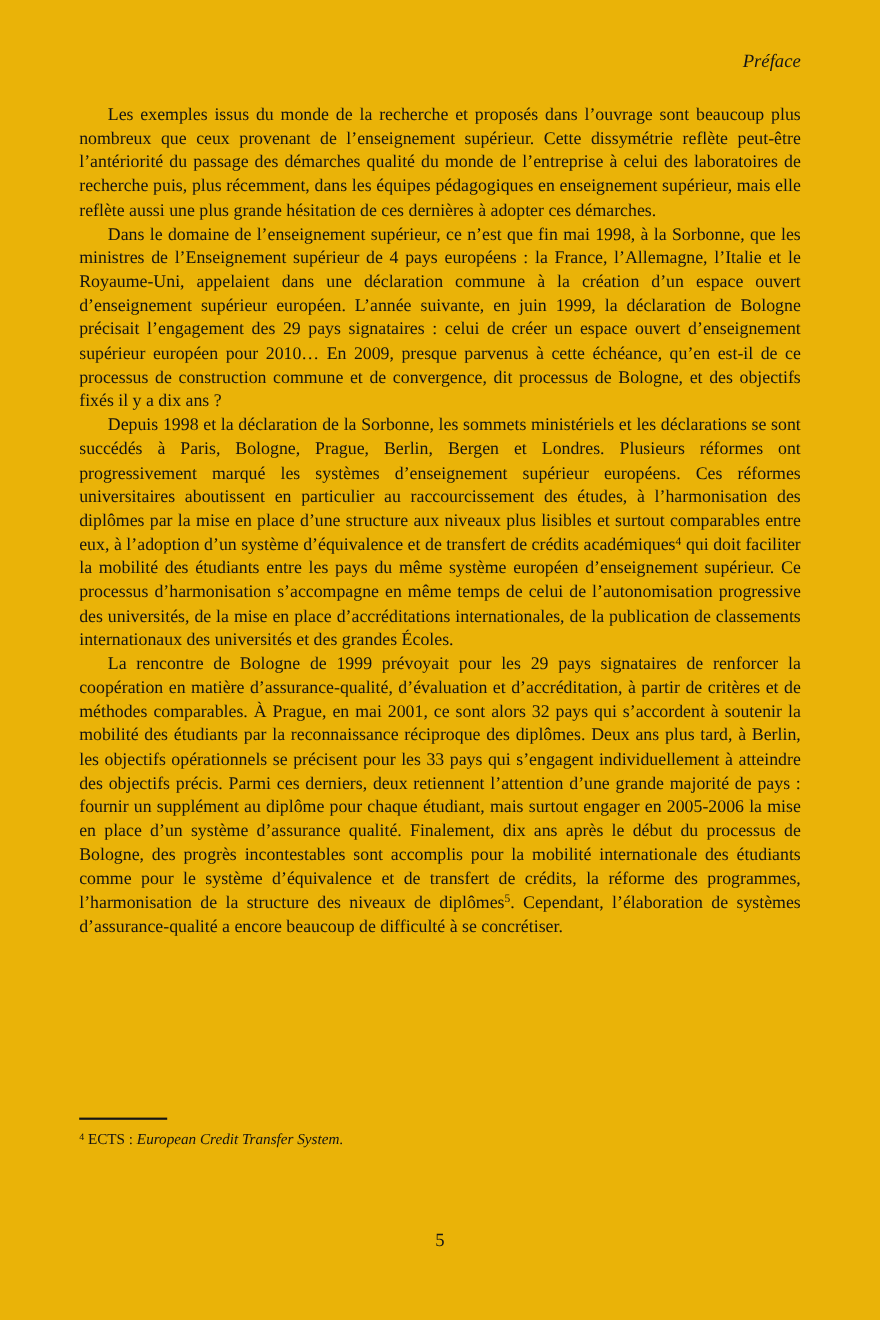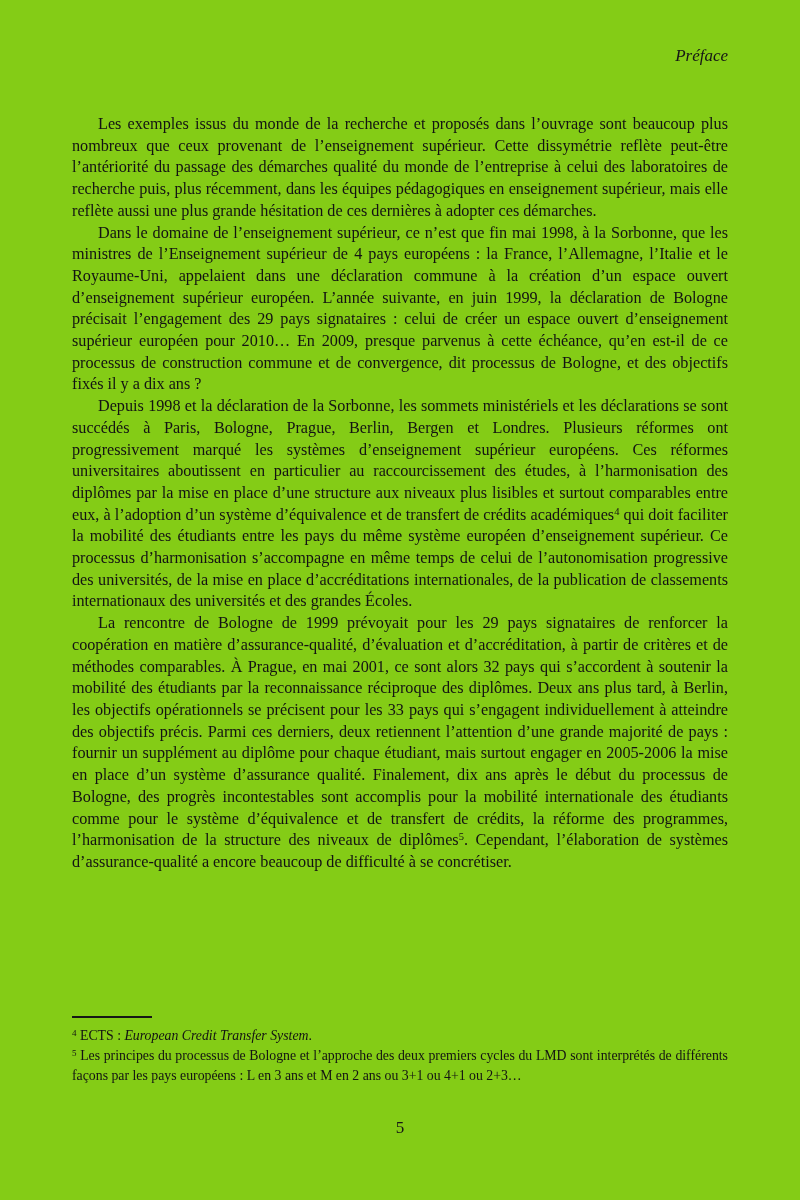--- a/index.html
+++ b/index.html
@@ -4,38 +4,38 @@
 <style>
   html, body {
     margin: 0;
     padding: 0;
     background: #ffffff;
   }
   .page {
     position: relative;
     width: 800px;
     height: 1200px;
-    background: #84cc16;
+    background: #eab308;
     color: #111111;
     font-family: "Liberation Serif", "DejaVu Serif", serif;
     overflow: hidden;
   }
   .running-header {
     position: absolute;
     top: 46px;
     left: 72px;
     right: 72px;
     text-align: right;
     font-style: italic;
     font-size: 17px;
     color: #161616;
   }
   .body-text {
     position: absolute;
-    top: 114px;
+    top: 94px;
     left: 72px;
     right: 72px;
     max-height: 912px;
     overflow: hidden;
   }
   .body-text p {
     margin: 0;
     text-align: justify;
     text-indent: 26px;
     font-size: 16.2px;
@@ -98,18 +98,17 @@
   <div class="body-text">
     <p>Les exemples issus du monde de la recherche et proposés dans l’ouvrage sont beaucoup plus nombreux que ceux provenant de l’enseignement supérieur. Cette dissymétrie reflète peut-être l’antériorité du passage des démarches qualité du monde de l’entreprise à celui des laboratoires de recherche puis, plus récemment, dans les équipes pédagogiques en enseignement supérieur, mais elle reflète aussi une plus grande hésitation de ces dernières à adopter ces démarches.</p>
     <p>Dans le domaine de l’enseignement supérieur, ce n’est que fin mai 1998, à la Sorbonne, que les ministres de l’Enseignement supérieur de 4 pays européens : la France, l’Allemagne, l’Italie et le Royaume-Uni, appelaient dans une déclaration commune à la création d’un espace ouvert d’enseignement supérieur européen. L’année suivante, en juin 1999, la déclaration de Bologne précisait l’engagement des 29 pays signataires : celui de créer un espace ouvert d’enseignement supérieur européen pour 2010… En 2009, presque parvenus à cette échéance, qu’en est-il de ce processus de construction commune et de convergence, dit processus de Bologne, et des objectifs fixés il y a dix ans ?</p>
     <p><span>Depuis 1998 et la déclaration de la Sorbonne, les sommets ministériels et les déclarations se sont succédés à Paris, Bologne, Prague, Berlin, Bergen et Londres. Plusieurs réformes ont progressivement marqué les systèmes d’enseignement supérieur européens. Ces réformes universitaires aboutissent en particulier au raccourcissement des études, à l’harmonisation des diplômes par la mise en place d’une structure aux niveaux plus lisibles et surtout comparables entre eux, à l’adoption d’un système d’équivalence et de transfert de crédits académiques</span><sup>4</sup><span> qui doit faciliter la mobilité des étudiants entre les pays du même système européen d’enseignement supérieur. Ce processus d’harmonisation s’accompagne en même temps de celui de l’autonomisation progressive des universités, de la mise en place d’accréditations internationales, de la publication de classements internationaux des universités et des grandes Écoles.</span></p>
     <p><span>La rencontre de Bologne de 1999 prévoyait pour les 29 pays signataires de renforcer la coopération en matière d’assurance-qualité, d’évaluation et d’accréditation, à partir de critères et de méthodes comparables. À Prague, en mai 2001, ce sont alors 32 pays qui s’accordent à soutenir la mobilité des étudiants par la reconnaissance réciproque des diplômes. Deux ans plus tard, à Berlin, les objectifs opérationnels se précisent pour les 33 pays qui s’engagent individuellement à atteindre des objectifs précis. Parmi ces derniers, deux retiennent l’attention d’une grande majorité de pays : fournir un supplément au diplôme pour chaque étudiant, mais surtout engager en 2005-2006 la mise en place d’un système d’assurance qualité. Finalement, dix ans après le début du processus de Bologne, des progrès incontestables sont accomplis pour la mobilité internationale des étudiants comme pour le système d’équivalence et de transfert de crédits, la réforme des programmes, l’harmonisation de la structure des niveaux de diplômes</span><sup>5</sup><span>. Cependant, l’élaboration de systèmes d’assurance-qualité a encore beaucoup de difficulté à se concrétiser.</span></p>
   </div>
 
   <div class="footnotes">
     <div class="footnote-rule"></div>
     <p class="footnote"><sup>4</sup><span> ECTS : </span><i>European Credit Transfer System</i><span>.</span></p>
-    <p class="footnote"><sup>5</sup><span> Les principes du processus de Bologne et l’approche des deux premiers cycles du LMD sont interprétés de différents façons par les pays européens : L en 3 ans et M en 2 ans ou 3+1 ou 4+1 ou 2+3…</span></p>
   </div>
 
   <div class="page-number">5</div>
 
 </div>
 
 </body></html>

